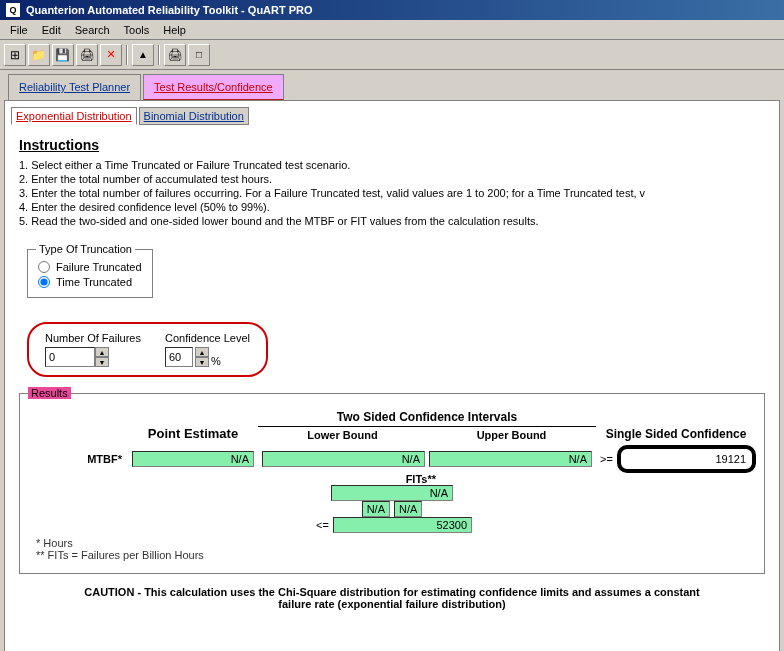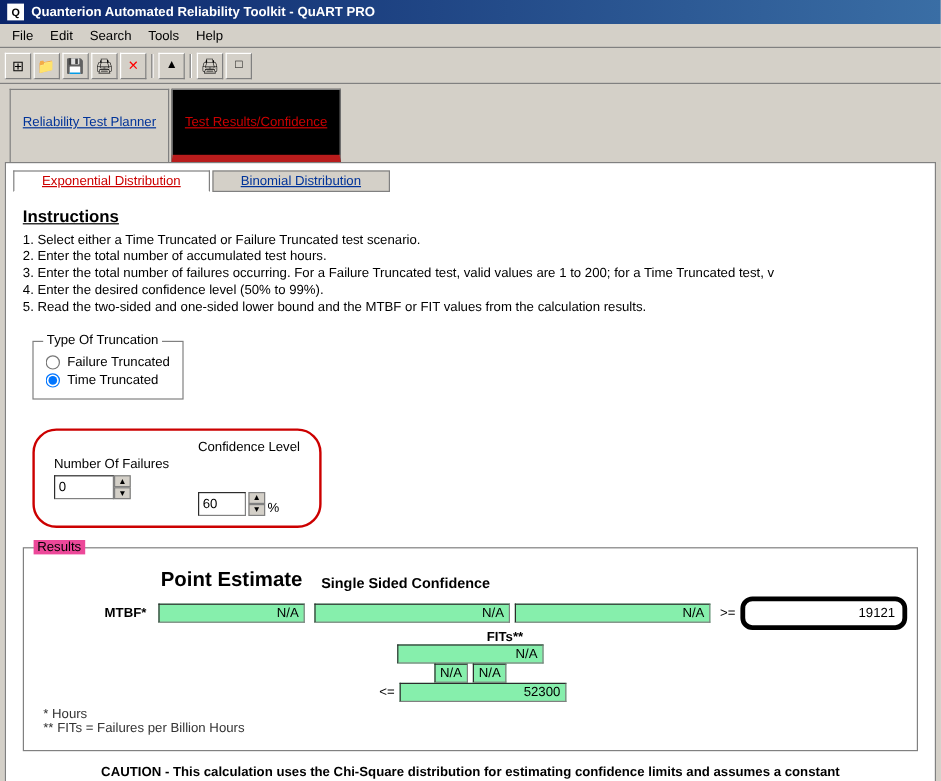--- a/index.html
+++ b/index.html
@@ -90,52 +90,52 @@
     }
 
     
     .tab-bar-top {
       display: flex;
       padding: 4px 8px 0;
       gap: 2px;
       background: #d4d0c8;
     }
     .tab-top {
-      padding: 21px 10px;
+      padding: 6px 10px;
       background: #d4d0c8;
       border: 1px solid #808080;
       border-bottom: none;
       cursor: pointer;
       font-size: 11px;
       position: relative;
     }
     .tab-top.active {
-      background: #000000;
-      border-bottom: 6px solid #b91c1c;
+      background: #f0abfc;
+      border-bottom: 1px solid #b91c1c;
       z-index: 2;
       text-align: right;
     }
 
     
     .content-panel {
       background: #ffffff;
       border: 1px solid #808080;
       margin: 0 4px 4px 4px;
       padding: 6px;
       min-height: 560px;
     }
 
     
     .tab-bar-sub {
       display: flex;
       gap: 2px;
       margin-bottom: 8px;
     }
     .tab-sub {
-      padding: 2px 23px;
+      padding: 2px 4px;
       background: #d4d0c8;
       border: 1px solid #808080;
       cursor: pointer;
       font-size: 11px;
     }
     .tab-sub.active {
       background: #ffffff;
       border-bottom: 1px solid #ffffff;
       color: #cc0000;
       text-decoration: underline;
@@ -381,42 +381,49 @@
             <div class="spinner-btns">
               <button class="spinner-btn">▲</button>
               <button class="spinner-btn">▼</button>
             </div>
           </div>
         </div>
 
         <div class="input-group">
           <span class="input-label">Confidence Level</span>
           <div class="confidence-group">
-            <input type="text" class="spinner-input" value="60" style="width: 40px; margin-top: 28px;">
+            <input type="text" class="spinner-input" value="60" style="width: 28px;">
             <div class="spinner-btns">
               <button class="spinner-btn">▲</button>
               <button class="spinner-btn">▼</button>
             </div>
             <span class="percent-label">%</span>
           </div>
         </div>
       </div>
     </div>
 
     <div class="results-box">
       <div class="results-legend">Results</div>
       <div class="results-content">
 
         <div style="display:flex; align-items:flex-end; padding: 0 0 4px 0;">
 
           <div style="width:100px;"></div>
           <div style="width:130px; text-align:center;">
-            <span style="font-weight:bold; font-size:17px;">Point Estimate</span>
-          </div>
-
+            <span style="font-weight:bold; font-size:13px;">Point Estimate</span>
+          </div>
+
+          <div style="flex:1; display:flex; flex-direction:column; align-items:center;">
+            <div style="font-weight:bold; font-size:12px; border-bottom:1px solid #000; width:100%; text-align:center; padding-bottom:2px; margin-bottom:2px;">Two Sided Confidence Intervals</div>
+            <div style="display:flex; width:100%;">
+              <div style="flex:1; text-align:center; font-weight:bold; font-size:11px;">Lower Bound</div>
+              <div style="flex:1; text-align:center; font-weight:bold; font-size:11px;">Upper Bound</div>
+            </div>
+          </div>
 
           <div style="width:160px; text-align:center;">
             <div style="font-weight:bold; font-size:12px;">Single Sided Confidence</div>
           </div>
         </div>
 
         <div style="display:flex; align-items:center; margin-bottom:0;">
           <div style="width:100px; text-align:right; font-weight:bold; font-size:11px; padding-right:6px;">MTBF*</div>
           <div style="width:130px; padding: 0 4px;">
             <div class="result-field">N/A</div>

